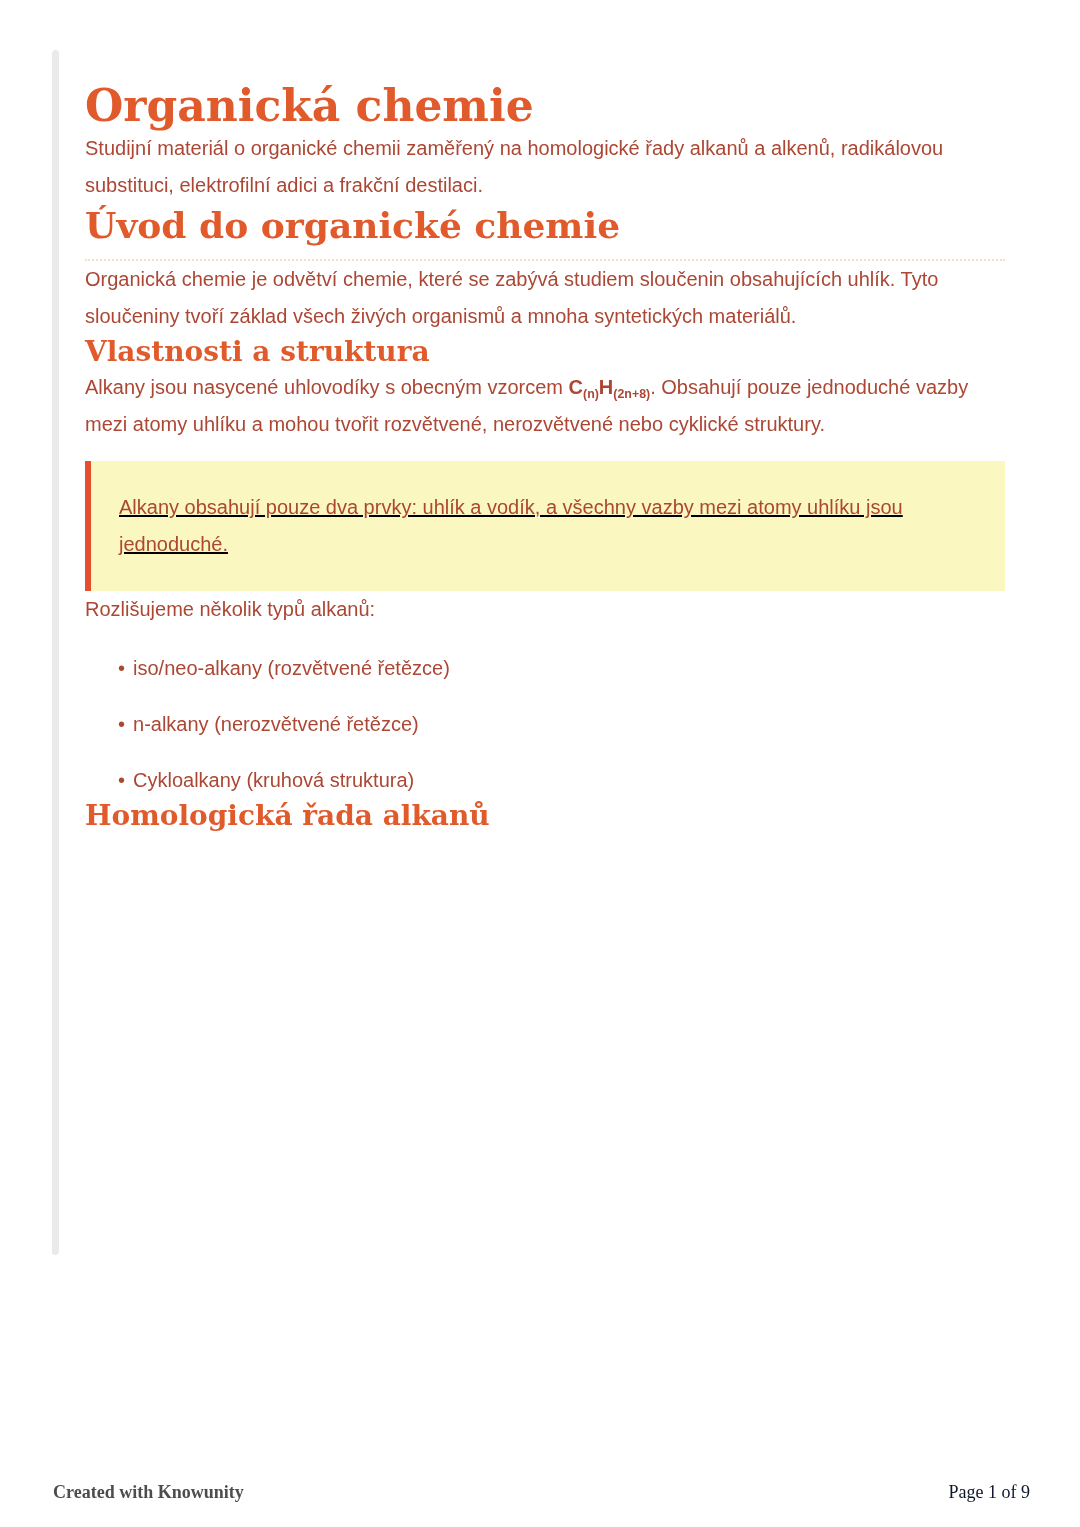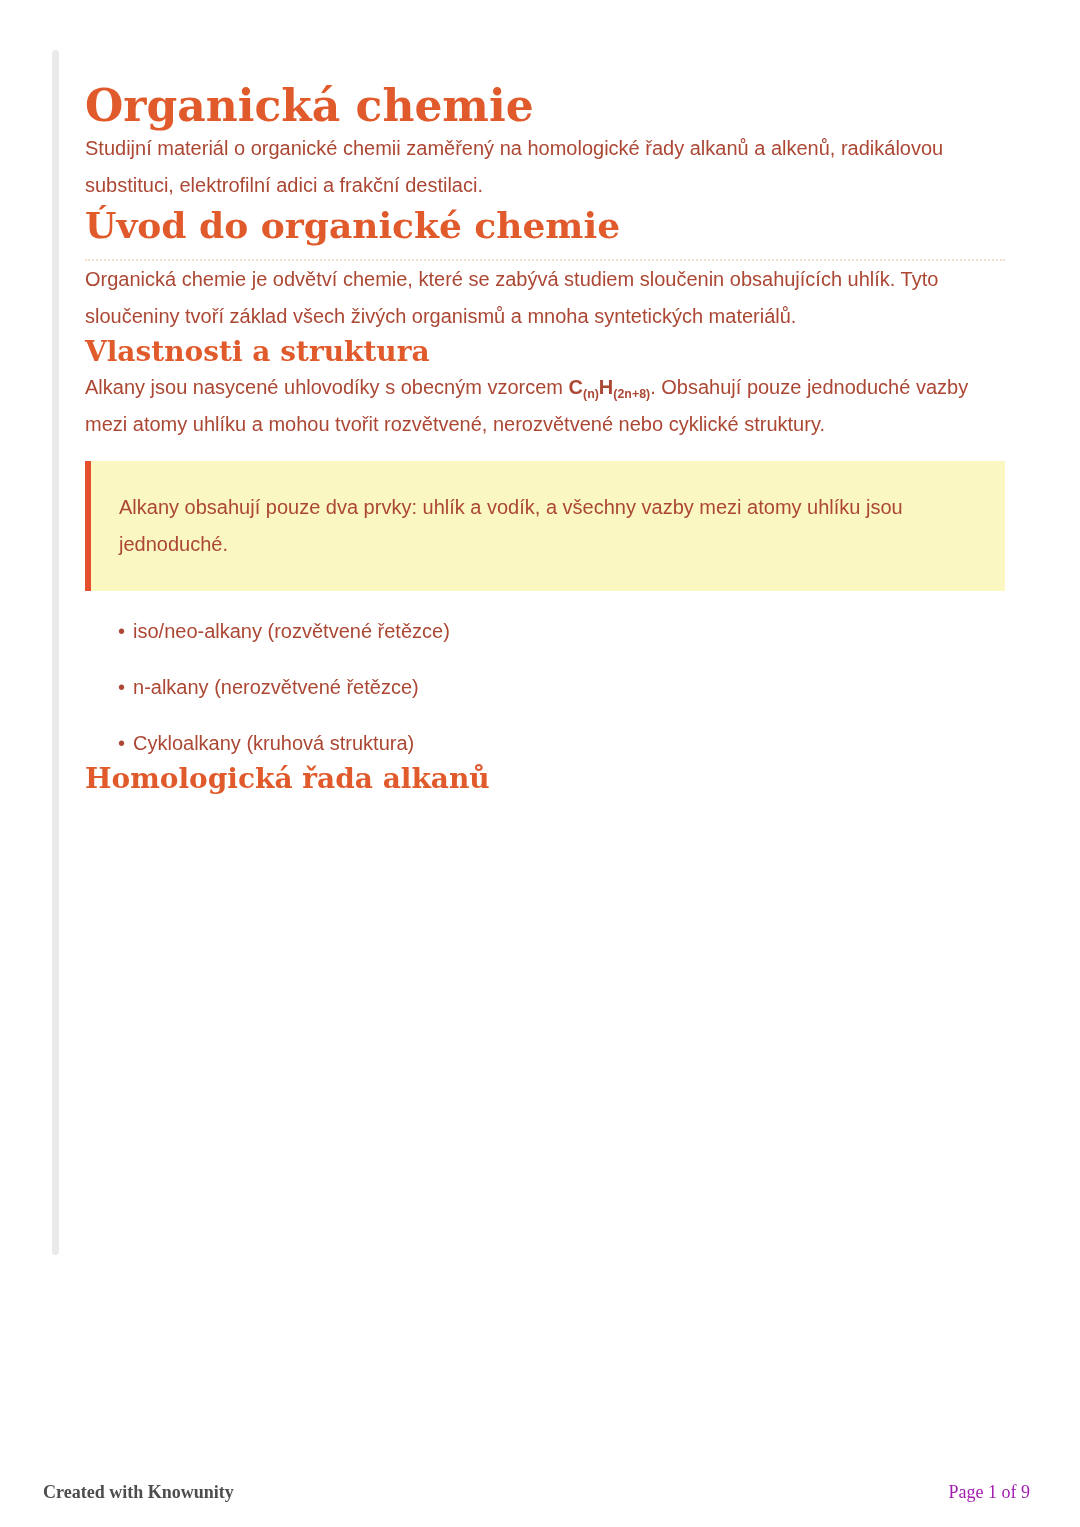--- a/index.html
+++ b/index.html
@@ -70,20 +70,21 @@
   sub {
     font-size: 0.62em;
     vertical-align: -0.3em;
     line-height: 0;
   }
   .callout {
     margin-top: 18px;
     background: #fbf7c0;
     border-left: 6px solid #e4502e;
     padding: 28px 30px 28px 28px;
+    text-decoration: underline;
   }
   .callout p {
     color: #ac4734;
     font-size: 20px;
     line-height: 37px;
     margin: 0;
   }
   .p-list-intro { margin-top: 25px; }
   ul.alkane-list {
     list-style: none;
@@ -95,36 +96,36 @@
     font-size: 20px;
     line-height: 37px;
     margin-bottom: 19px;
   }
   ul.alkane-list li:last-child { margin-bottom: 0; }
   ul.alkane-list .bullet-marker { margin-right: 8px; }
   .h3-homologicka { margin-top: 22px; }
   .p-homologicka { margin-top: 30px; }
   .page-footer {
     position: absolute;
-    left: 43px;
+    left: 53px;
     right: 50px;
     top: 1482px;
     display: flex;
     justify-content: space-between;
     align-items: flex-end;
     font-family: "Liberation Serif", serif;
     font-size: 18px;
   }
   .footer-left {
     font-weight: bold;
     color: #4d4d4d;
   }
   .footer-right {
     font-weight: normal;
-    color: #a21caf;
+    color: #0f172a;
   }
 </style>
 </head>
 <body>
 
 <div class="side-rail"></div>
 
 <div class="content">
 
   <h1 class="doc-title">Organická chemie</h1>
@@ -137,20 +138,21 @@
 
 
   <h3 class="sub-heading h3-vlastnosti">Vlastnosti a struktura</h3>
 
   <p class="body-text p-formula"><span>Alkany jsou nasycené uhlovodíky s obecným vzorcem </span><span class="formula-bold">C</span><sub class="formula-bold">(n)</sub><span class="formula-bold">H</span><sub class="formula-bold">(2n+8)</sub><span>. Obsahují pouze jednoduché vazby mezi atomy uhlíku a mohou tvořit rozvětvené, nerozvětvené nebo cyklické struktury.</span></p>
 
   <div class="callout">
     <p>Alkany obsahují pouze dva prvky: uhlík a vodík, a všechny vazby mezi atomy uhlíku jsou jednoduché.</p>
   </div>
 
+  <p class="body-text p-list-intro">Rozlišujeme několik typů alkanů:</p>
 
   <ul class="alkane-list">
     <li><span class="bullet-marker">•</span><span>iso/neo-alkany (rozvětvené řetězce)</span></li>
     <li><span class="bullet-marker">•</span><span>n-alkany (nerozvětvené řetězce)</span></li>
     <li><span class="bullet-marker">•</span><span>Cykloalkany (kruhová struktura)</span></li>
   </ul>
 
   <h3 class="sub-heading h3-homologicka">Homologická řada alkanů</h3>
 
 

